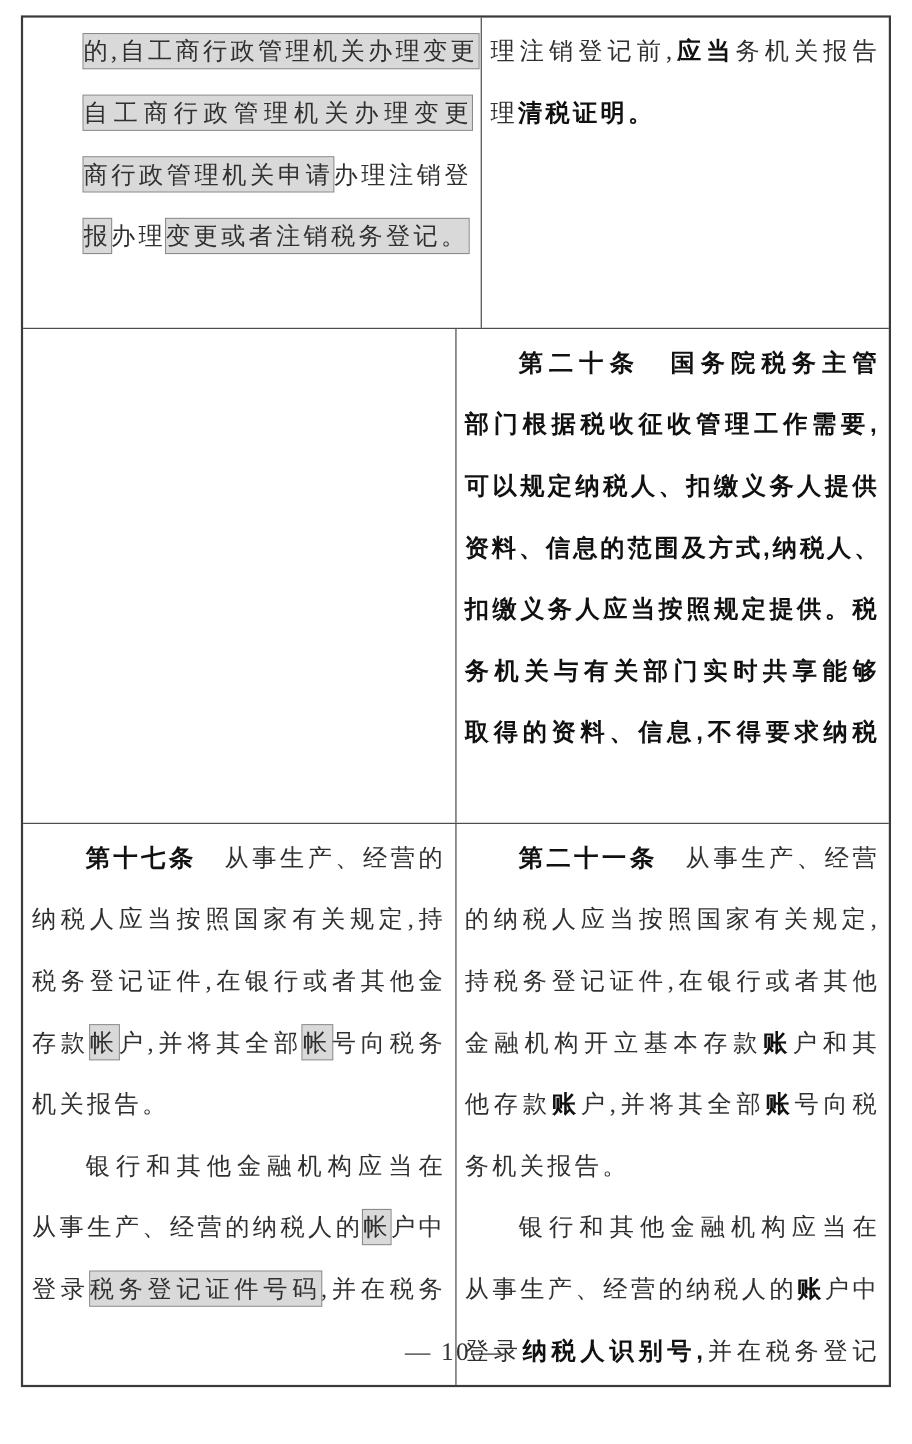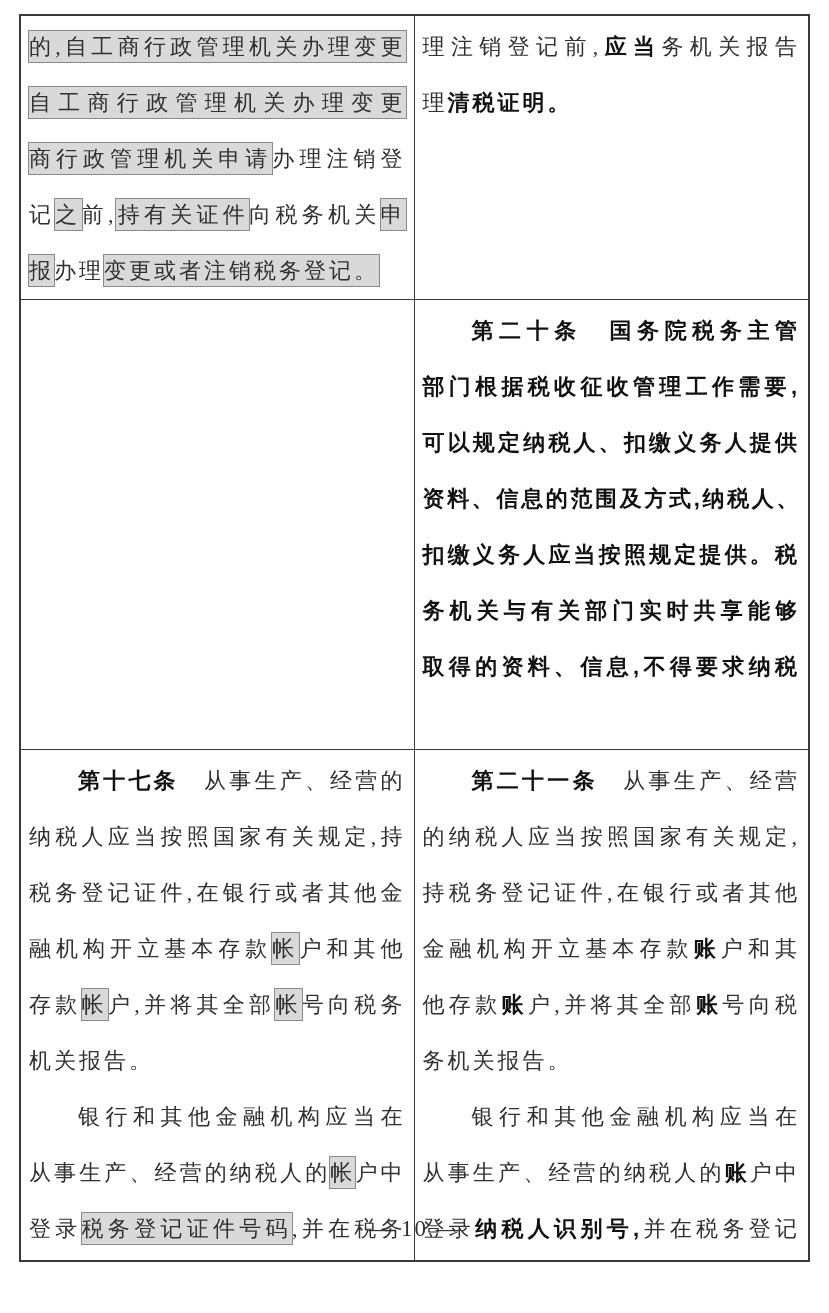--- a/index.html
+++ b/index.html
@@ -19,21 +19,21 @@
   .cmp-table{
     position:absolute;left:19px;top:14px;width:791px;
     border:2px solid var(--border);
     background:var(--page-bg);
   }
   .row{
     display:grid;
     grid-template-columns:1fr 1fr;
   }
   .row + .row{border-top:1px solid var(--border);}
-  .row:nth-child(1){min-height:282px;}
+  .row:nth-child(1){min-height:282px;padding-left:47px;}
   .row:nth-child(2){min-height:450px;}
   .row:nth-child(3){min-height:511px;}
   .cell{padding:3px 8px 0 8px;overflow:hidden;}
   .cell.old{border-right:1px solid var(--border);}
   .tline{
     height:56px;line-height:56px;
     font-size:22px;
     white-space:nowrap;
     text-align:justify;
     text-align-last:justify;
@@ -59,21 +59,20 @@
 </head>
 <body>
 
 <div class="page">
   <div class="cmp-table">
       <div class="row">
         <div class="cell old">
           <div class="tline" style="letter-spacing: 3px;"><span class="seg-hl">的,自工商行政管理机关办理变更</span></div>
           <div class="tline" style="letter-spacing: 3px;"><span class="seg-hl">自工商行政管理机关办理变更</span></div>
           <div class="tline" style="letter-spacing: 3px;"><span class="seg-hl">商行政管理机关申请</span><span class="seg-plain">办理注销登</span></div>
-          <div class="tline" style="letter-spacing: 3px;"><span class="seg-plain">记</span><span class="seg-hl">之</span><span class="seg-plain">前,</span><span class="seg-hl">持有关证件</span><span class="seg-plain">向税务机关</span><span class="seg-hl">申</span></div>
           <div class="tline last" style="letter-spacing: 3px;"><span class="seg-hl">报</span><span class="seg-plain">办理</span><span class="seg-hl">变更或者注销税务登记。</span></div>
         </div>
         <div class="cell new">
           <div class="tline" style="letter-spacing: 3px;"><span class="seg-plain">理注销登记前,</span><span class="seg-bold">应当</span><span class="seg-plain">务机关报告</span></div>
           <div class="tline last" style="letter-spacing: 3px;"><span class="seg-plain">理</span><span class="seg-bold">清税证明。</span></div>
         </div>
       </div>
       <div class="row">
         <div class="cell old"></div>
         <div class="cell new">
@@ -84,21 +83,20 @@
           <div class="tline" style="letter-spacing: 3px;"><span class="seg-bold">扣缴义务人应当按照规定提供。税</span></div>
           <div class="tline" style="letter-spacing: 3px;"><span class="seg-bold">务机关与有关部门实时共享能够</span></div>
           <div class="tline" style="letter-spacing: 3px;"><span class="seg-bold">取得的资料、信息,不得要求纳税</span></div>
         </div>
       </div>
       <div class="row">
         <div class="cell old">
           <div class="tline indent" style="letter-spacing: 3px;"><span class="seg-bold">第十七条</span><span class="seg-plain">　从事生产、经营的</span></div>
           <div class="tline" style="letter-spacing: 3px;"><span class="seg-plain">纳税人应当按照国家有关规定,持</span></div>
           <div class="tline" style="letter-spacing: 3px;"><span class="seg-plain">税务登记证件,在银行或者其他金</span></div>
-          <div class="tline" style="letter-spacing: 3px;"><span class="seg-plain">融机构开立基本存款</span><span class="seg-hl">帐</span><span class="seg-plain">户和其他</span></div>
           <div class="tline" style="letter-spacing: 3px;"><span class="seg-plain">存款</span><span class="seg-hl">帐</span><span class="seg-plain">户,并将其全部</span><span class="seg-hl">帐</span><span class="seg-plain">号向税务</span></div>
           <div class="tline last" style="letter-spacing: 3px;"><span class="seg-plain">机关报告。</span></div>
           <div class="tline indent" style="letter-spacing: 3px;"><span class="seg-plain">银行和其他金融机构应当在</span></div>
           <div class="tline" style="letter-spacing: 3px;"><span class="seg-plain">从事生产、经营的纳税人的</span><span class="seg-hl">帐</span><span class="seg-plain">户中</span></div>
           <div class="tline" style="letter-spacing: 3px;"><span class="seg-plain">登录</span><span class="seg-hl">税务登记证件号码</span><span class="seg-plain">,并在税务</span></div>
         </div>
         <div class="cell new">
           <div class="tline indent" style="letter-spacing: 3px;"><span class="seg-bold">第二十一条</span><span class="seg-plain">　从事生产、经营</span></div>
           <div class="tline" style="letter-spacing: 3px;"><span class="seg-plain">的纳税人应当按照国家有关规定,</span></div>
           <div class="tline" style="letter-spacing: 3px;"><span class="seg-plain">持税务登记证件,在银行或者其他</span></div>

